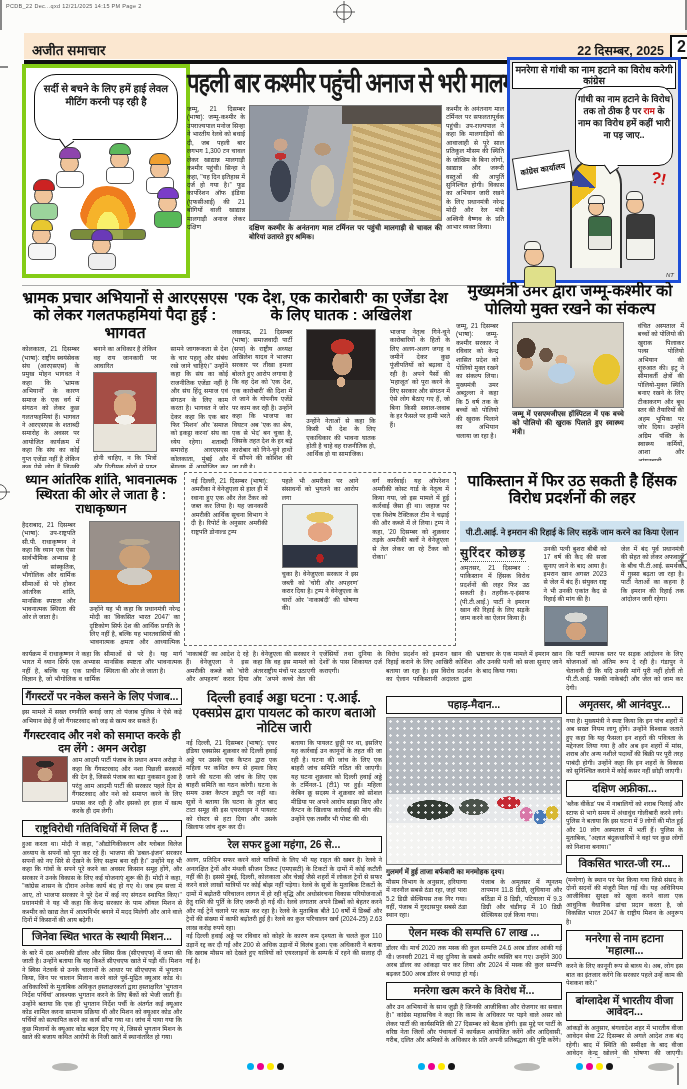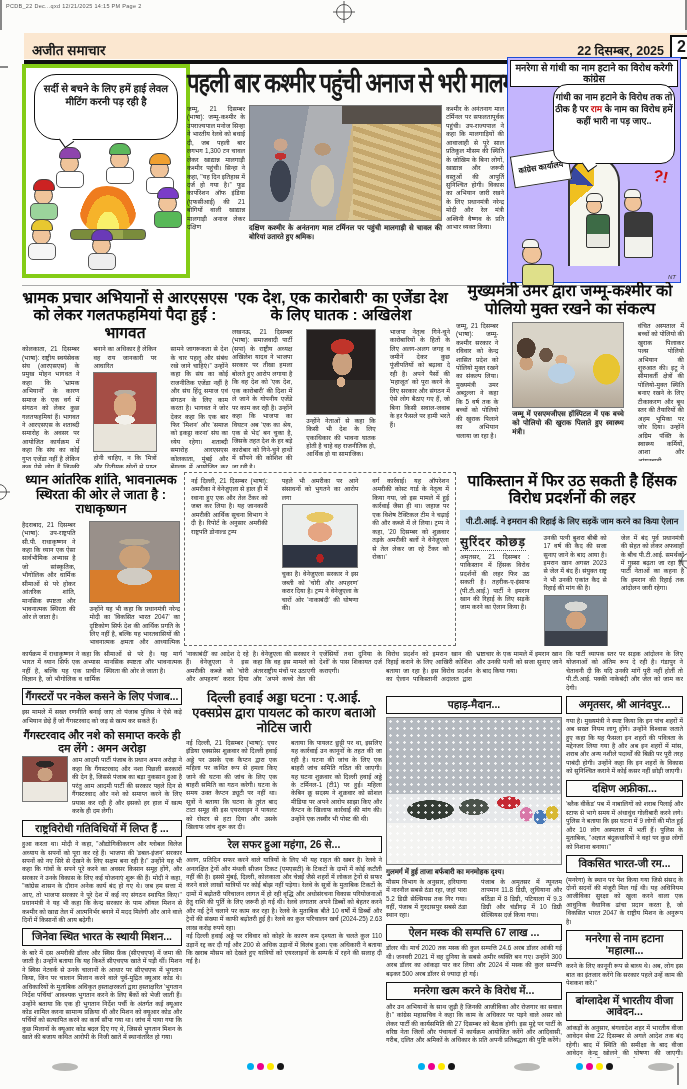--- a/index.html
+++ b/index.html
@@ -88,23 +88,23 @@
 .ph-snow::after{content:"";position:absolute;inset:0;background-image:radial-gradient(#fff 1px,transparent 1.5px);background-size:7px 7px;opacity:.85}
 
 .cartoonL{position:absolute;left:22px;top:64px;width:160px;height:206px;border:4px solid #84cc16;background:#fff}
 .bubL{position:absolute;left:8px;top:6px;right:8px;height:66px;border:1.5px solid #111;border-radius:22px;background:#fff;font-weight:bold;font-size:10px;line-height:1.3;text-align:center;padding:7px 5px;box-sizing:border-box;z-index:3}
 .bubL::after{content:"";position:absolute;left:26px;bottom:-7px;width:10px;height:10px;background:#fff;border-right:1.5px solid #111;border-bottom:1.5px solid #111;transform:rotate(55deg)}
 .logs{position:absolute;left:44px;bottom:34px;width:74px;height:9px;background:linear-gradient(90deg,#7a8c3c 0 30%,#9aa84e 30% 70%,#7a8c3c 70%);border-radius:4px;border:1px solid #555}
 .fire{position:absolute;left:54px;bottom:40px;width:56px;height:48px;background:radial-gradient(ellipse at 50% 88%,#f9f06a 0 28%,#f6b32a 28% 55%,#ef7c1e 55% 74%,transparent 75%);border-radius:48% 52% 45% 45%}
 .pn{position:absolute;width:17px;height:17px;background:#f0c49a;border:1px solid #444;border-radius:50%;z-index:2}
 .pn::before{content:"";position:absolute;left:-2px;top:-8px;width:20px;height:10px;border-radius:9px 9px 2px 2px;background:var(--cap,#888);border:1px solid #444}
 .pn::after{content:"";position:absolute;left:-5px;top:16px;width:26px;height:15px;border-radius:5px;background:var(--shirt,#fff);border:1px solid #555}
-.cartoonR{position:absolute;left:507px;top:57px;width:174px;height:226px;background:#c4b5fd;border:1px solid #1d4ed8;box-sizing:border-box}
+.cartoonR{position:absolute;left:507px;top:57px;width:174px;height:226px;background:#e5e5e5;border:3px solid #1d4ed8;box-sizing:border-box}
 .cR-title{margin:2px;border:1.2px solid #111;background:#fff;font-weight:bold;font-size:9.6px;text-align:center;padding:2px 1px;line-height:1.1}
-.bubR{position:absolute;right:5px;top:26px;width:122px;height:80px;background:#fff;border:1.5px solid #111;border-radius:14px;font-size:9px;font-weight:bold;text-align:center;line-height:1.35;padding:6px 0;box-sizing:border-box;z-index:3}
+.bubR{position:absolute;right:5px;top:26px;width:98px;height:80px;background:#fff;border:1.5px solid #111;border-radius:14px;font-size:9px;font-weight:bold;text-align:center;line-height:1.35;padding:6px 0;box-sizing:border-box;z-index:3}
 .bubR::after{content:"";position:absolute;left:30px;bottom:-7px;width:10px;height:10px;background:#fff;border-right:1.5px solid #111;border-bottom:1.5px solid #111;transform:rotate(55deg)}
 .bub-ram{color:#cc1111}
 .signR{position:absolute;left:4px;top:94px;width:56px;height:30px;background:#fff;border:1.5px solid #222;transform:rotate(-9deg);display:flex;align-items:center;justify-content:center;text-align:center;font-weight:bold;font-size:8px;line-height:1.15;z-index:2}
 .arch{position:absolute;left:60px;top:98px;width:52px;height:110px;border:2px solid #333;border-bottom:none;border-radius:26px 26px 0 0;background:conic-gradient(from 230deg at 50% 26%,#f0c020 0 45deg,#3848a0 45deg 85deg,#f0c020 85deg 130deg,rgba(0,0,0,0) 130deg),#f6f6ee;box-sizing:border-box}
 .exq{position:absolute;right:12px;top:110px;color:#cc1111;font-weight:bold;font-size:16px;transform:rotate(12deg);z-index:3}
 .man{position:absolute;z-index:2}
 .man .hd{width:14px;height:14px;background:#f0c49a;border:1px solid #333;border-radius:50%;position:relative}
 .man .hd::before{content:"";position:absolute;left:-1px;top:-6px;width:15px;height:7px;background:#f4f4ee;border:1px solid #333;border-radius:6px 6px 0 0}
 .man .bd{border:1px solid #333;border-radius:4px 4px 2px 2px}
 .sig{position:absolute;right:4px;bottom:2px;font-size:6px;color:#333;font-style:italic}
@@ -118,21 +118,21 @@
 .artA{position:absolute;left:22px;top:289px;width:206px;height:179px;overflow:hidden}
 .artB{position:absolute;left:232px;top:289px;width:218px;height:179px;overflow:hidden}
 .artC{position:absolute;left:456px;top:282px;width:228px;height:179px;overflow:hidden}
 .artA .h-big,.artB .h-big{font-size:15.5px;margin-bottom:4px}
 .artC .h-big{font-size:16px;margin-bottom:4px}
 .radha{position:absolute;left:22px;top:473px;width:158px;height:173px;overflow:hidden}
 .radha .h-big{font-size:13px;margin-bottom:4px}
 .trumpbox{position:absolute;left:184px;top:472px;width:272px;height:174px;border:1.5px dashed #666;box-sizing:border-box;padding:4px 6px;overflow:hidden}
 .trumpbox .h-big{font-size:14.5px;margin-bottom:4px}
 .pak{position:absolute;left:460px;top:472px;width:224px;height:174px;overflow:hidden}
-.pak .h-big{font-size:15.5px;margin-bottom:3px}
+.pak .h-big{font-size:15.5px;margin-bottom:14px}
 .pak-sub{background:#cfe3f0;font-weight:bold;font-size:8.3px;text-align:center;padding:5px 0;margin-bottom:3px}
 .pak-author{font-weight:bold;font-size:12px;letter-spacing:1px;border-bottom:1px dotted #555;display:inline-block;margin-bottom:2px}
 .bcol{position:absolute;top:650px;height:408px;overflow:hidden}
 .bcol1{left:22px;width:160px}
 .bcol2{left:186px;width:196px}
 .bcol4{left:386px;width:176px}
 .bcol5{left:566px;width:117px}
 .h-mid{font-weight:bold;text-align:center;font-size:11px;line-height:1.15;margin:4px 0 2px}
 .h-air{font-weight:bold;text-align:center;font-size:13px;line-height:1.15;margin:3px 0 3px}
 .row{display:flex;gap:4px;align-items:flex-start}

